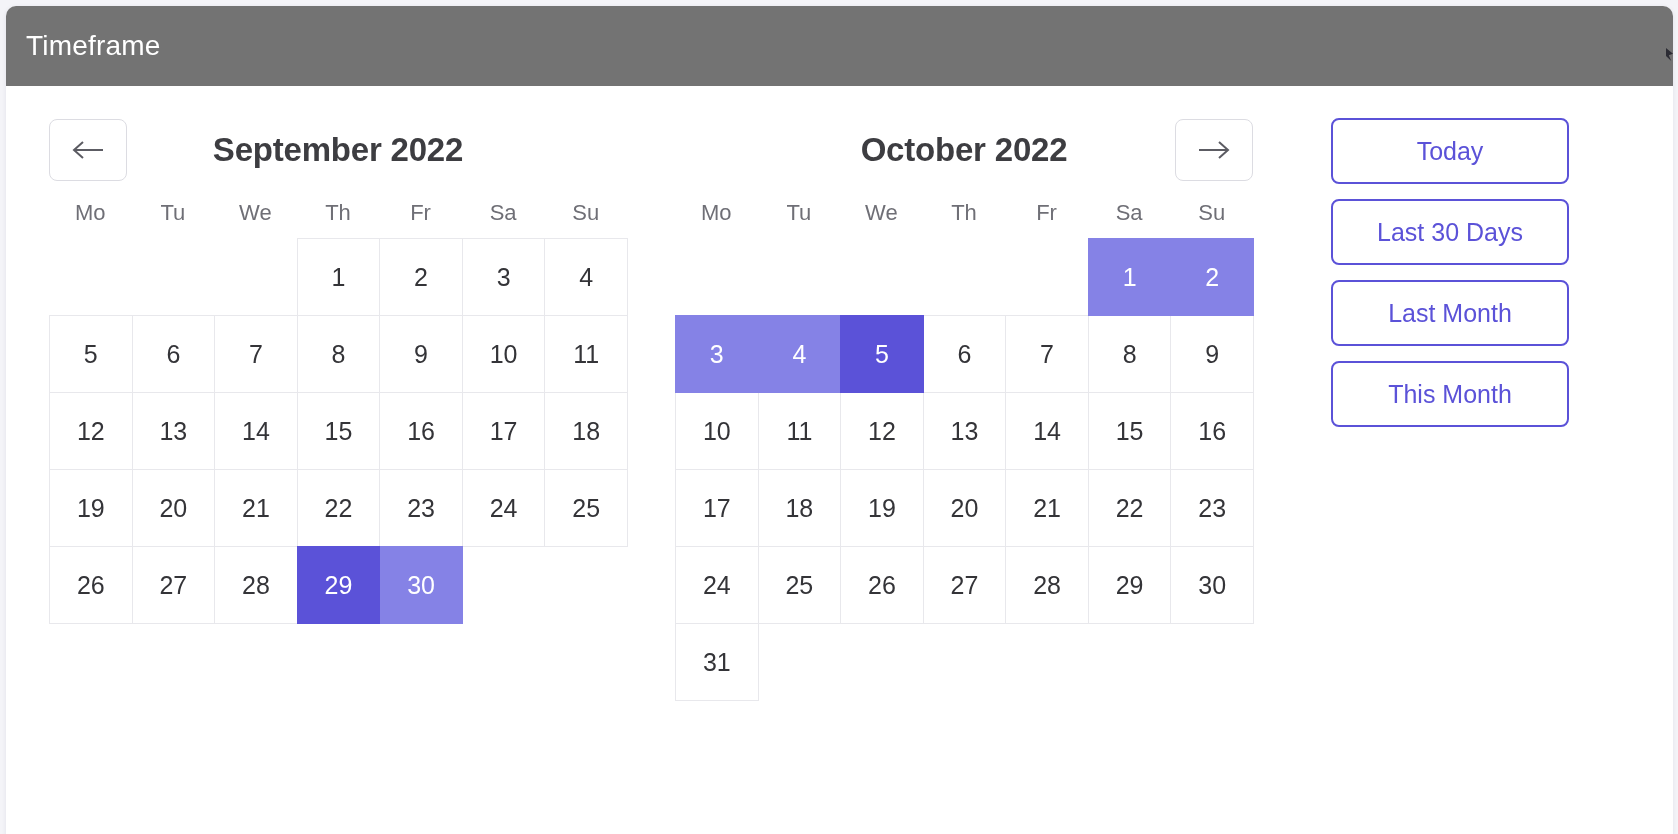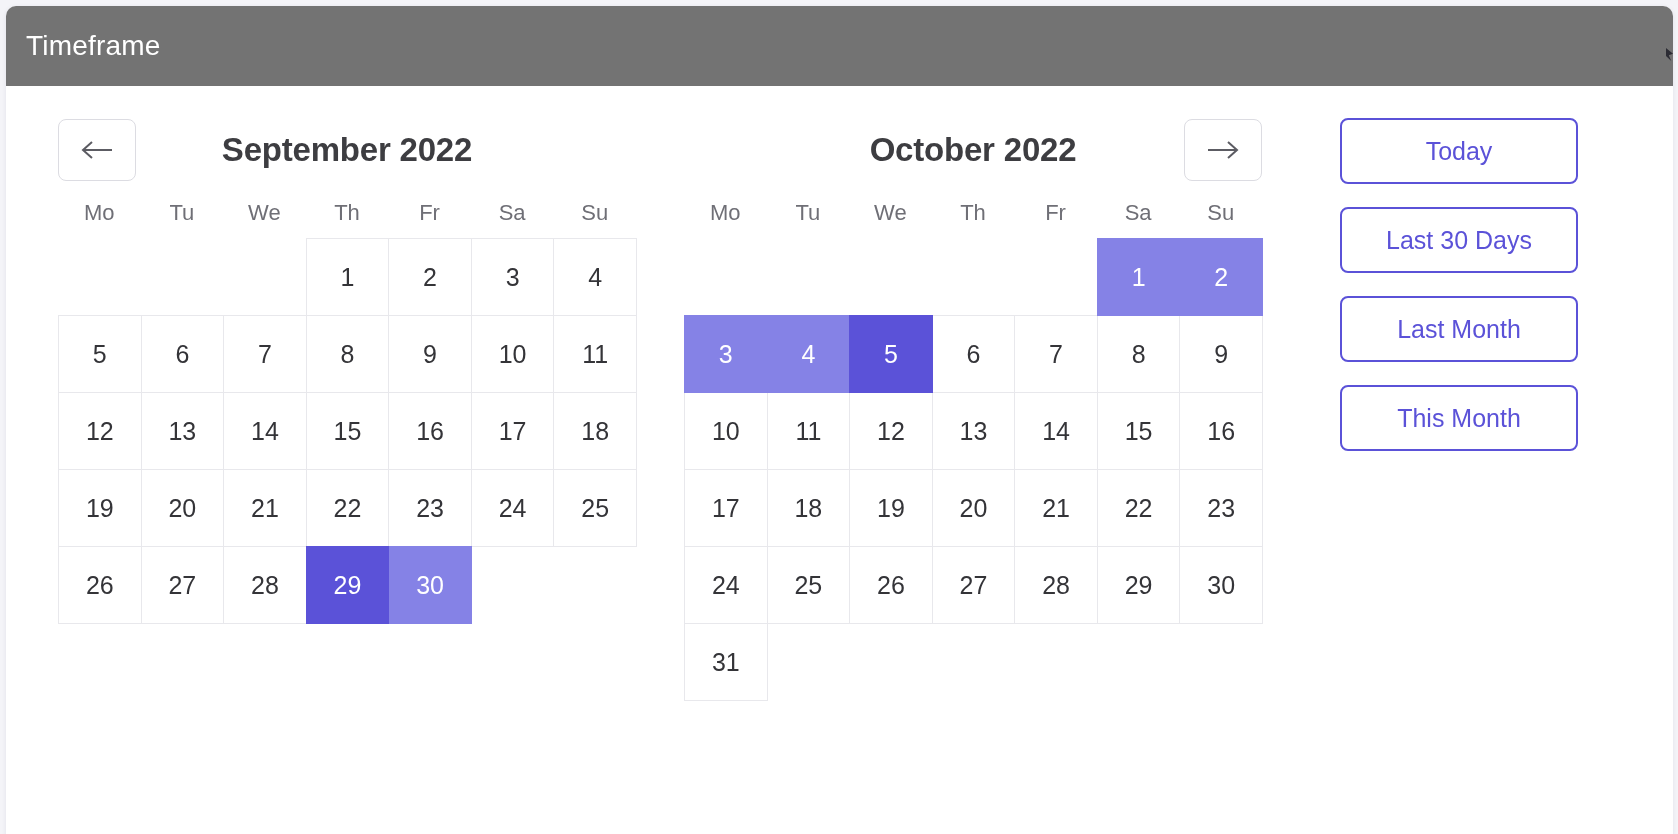--- a/index.html
+++ b/index.html
@@ -43,21 +43,21 @@
   .card-header-title {
     color: #ffffff;
     font-size: 28px;
     font-weight: 400;
     letter-spacing: 0.2px;
   }
 
   .card-body {
     display: flex;
     align-items: flex-start;
-    padding: 28px 0 0 12px;
+    padding: 28px 0 0 3px;
   }
 
   .calendars {
     display: flex;
     flex-direction: row;
     padding-left: 40px;
   }
 
   .cal {
     width: 578px;
@@ -149,21 +149,21 @@
     color: #ffffff;
     border-color: #5b52d8;
     z-index: 3;
   }
 
   .presets {
     margin-left: 78px;
     margin-top: 4px;
     display: flex;
     flex-direction: column;
-    gap: 23px;
+    gap: 15px;
   }
   .preset-btn {
     width: 238px;
     height: 66px;
     border-radius: 8px;
     border: 2px solid #5b52d8;
     background: #ffffff;
     color: #5b52d8;
     font-size: 25px;
     font-family: "Liberation Sans", sans-serif;

